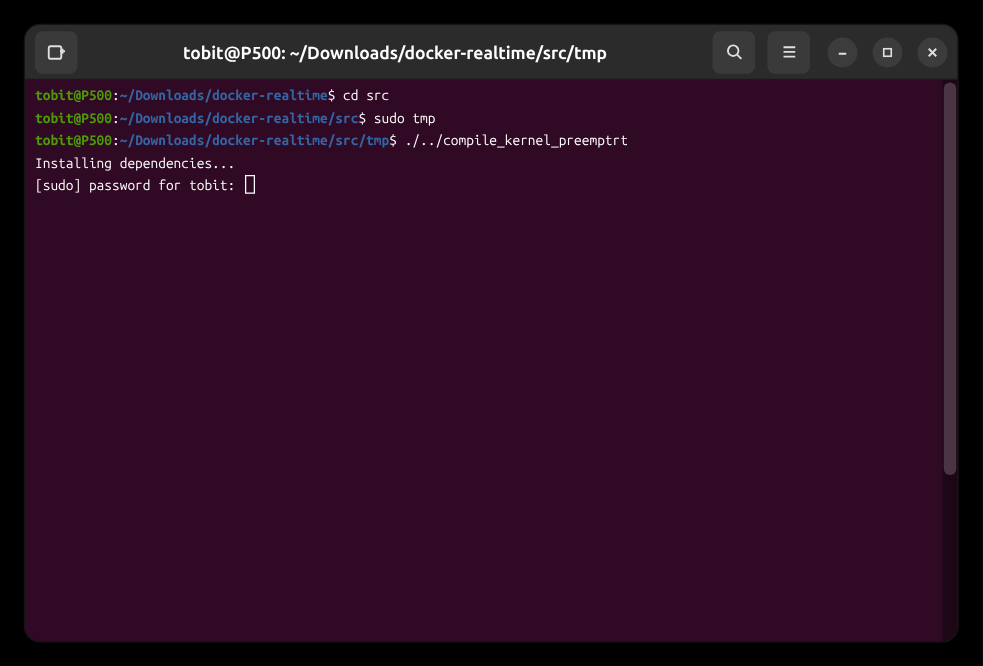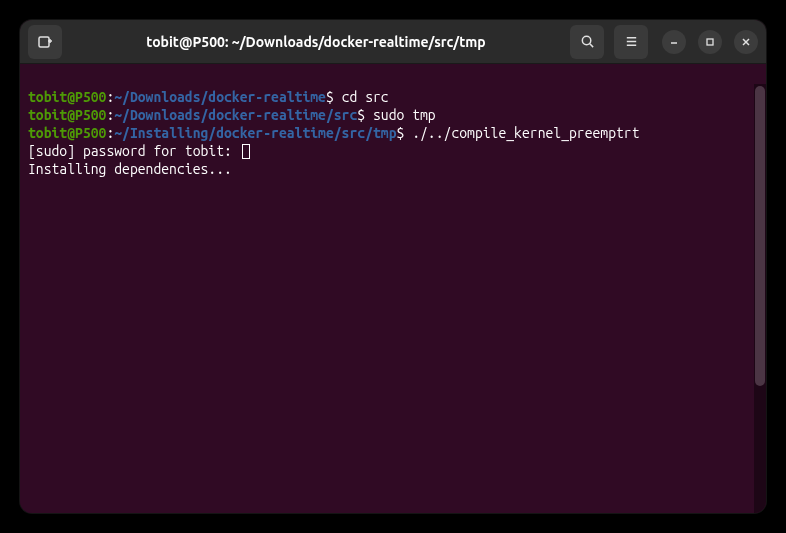--- a/index.html
+++ b/index.html
@@ -19,21 +19,20 @@
     }
     .window {
       width: 746px;
       height: 493px;
       background: #300a24;
       border-radius: 12px;
       overflow: hidden;
       display: flex;
       flex-direction: column;
       box-shadow: 0 0 0 1px rgba(255,255,255,0.08);
-      gap: 20px;
     }
     .titlebar {
       height: 44px;
       background: #2b2b2b;
       display: flex;
       align-items: center;
       padding: 0 8px;
       gap: 8px;
       border-bottom: 1px solid #1a1a1a;
     }
@@ -76,21 +75,21 @@
     }
     .right-group {
       display: flex;
       gap: 10px;
       align-items: center;
     }
     .terminal-body {
       flex: 1;
       background: #300a24;
       padding: 4px 8px;
-      font-size: 14px;
+      font-size: 11px;
       line-height: 18px;
       color: #ffffff;
       position: relative;
       overflow: hidden;
     }
     .scrollbar-track {
       position: absolute;
       right: 0;
       top: 0;
       width: 12px;
@@ -181,21 +180,21 @@
             </svg>
           </span>
         </button>
       </div>
     </div>
   </div>
 
   <div class="terminal-body">
     <div class="line"><span class="user-host">tobit@P500</span><span class="colon">:</span><span class="cwd">~/Downloads/docker-realtime</span><span class="dollar">$ </span><span class="cmd">cd src</span></div>
     <div class="line"><span class="user-host">tobit@P500</span><span class="colon">:</span><span class="cwd">~/Downloads/docker-realtime/src</span><span class="dollar">$ </span><span class="cmd">sudo tmp</span></div>
-    <div class="line"><span class="user-host">tobit@P500</span><span class="colon">:</span><span class="cwd">~/Installing/docker-realtime/src/tmp</span><span class="dollar">$ </span><span class="cmd">./../compile_kernel_preemptrt</span></div>
+    <div class="line"><span class="user-host">tobit@P500</span><span class="colon">:</span><span class="cwd">~/Downloads/docker-realtime/src/tmp</span><span class="dollar">$ </span><span class="cmd">./../compile_kernel_preemptrt</span></div>
+    <div class="line output">Installing dependencies...</div>
     <div class="line output"><span>[sudo] password for tobit: </span><span class="cursor"></span></div>
-    <div class="line output">Installing dependencies...</div>
 
     <div class="scrollbar-track">
       <div class="scrollbar-thumb"></div>
     </div>
   </div>
 </div>
 
 </body></html>

